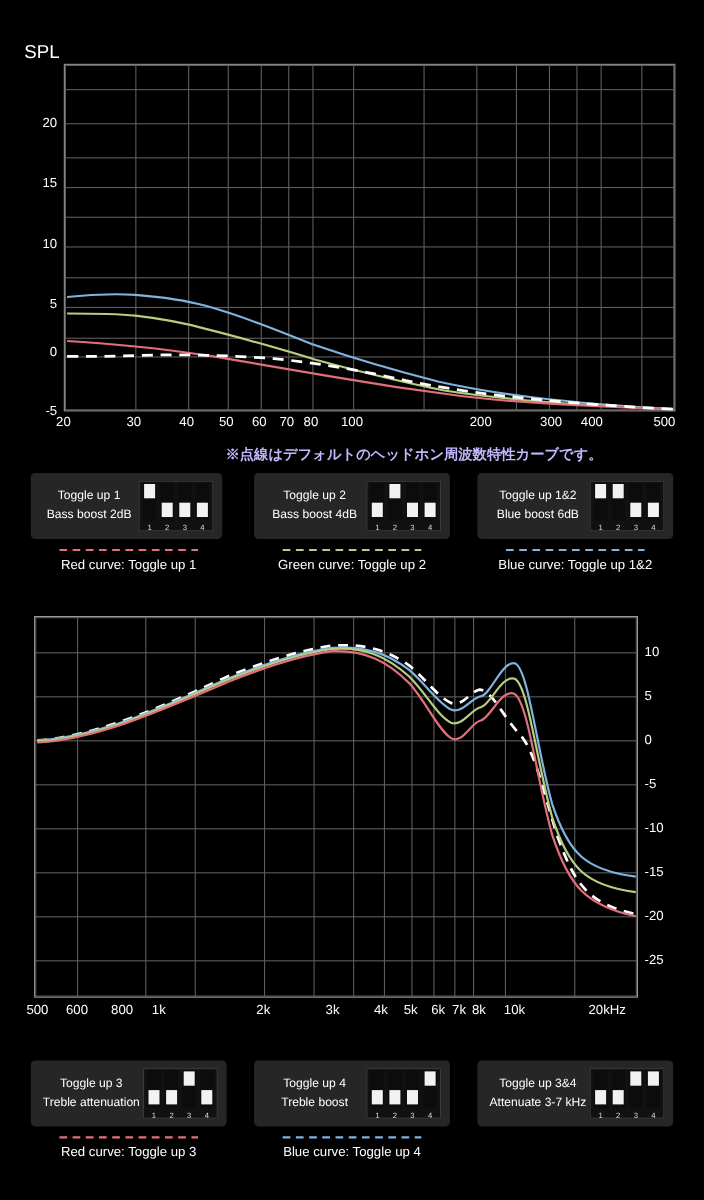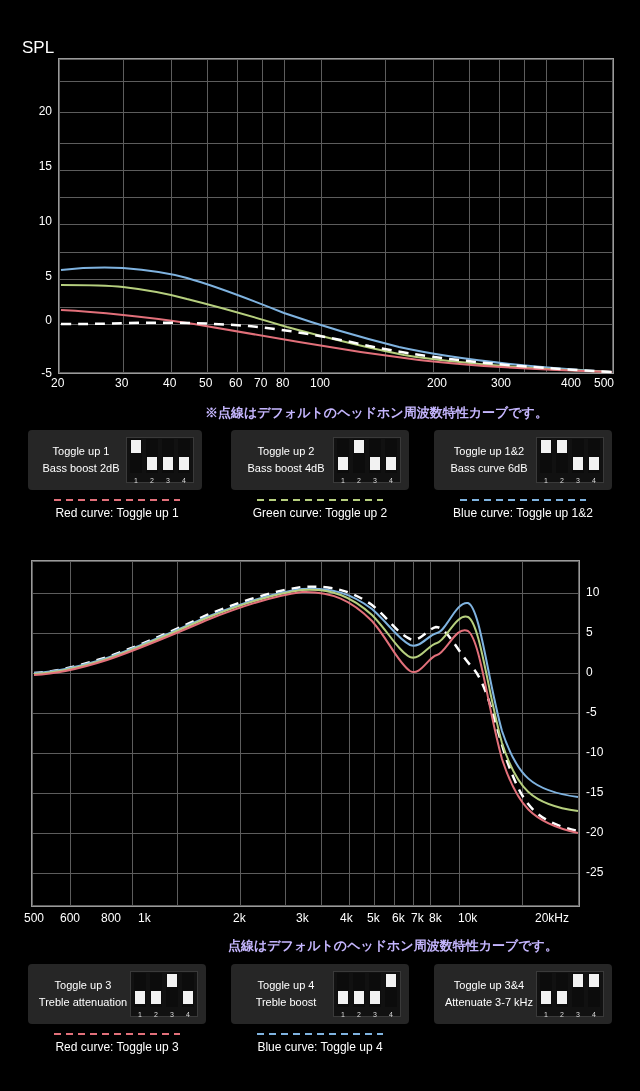--- a/index.html
+++ b/index.html
@@ -135,21 +135,21 @@
     <div class="axis-label" style="left:51px;top:376px;">20</div>
     <div class="axis-label" style="left:115px;top:376px;">30</div>
     <div class="axis-label" style="left:163px;top:376px;">40</div>
     <div class="axis-label" style="left:199px;top:376px;">50</div>
     <div class="axis-label" style="left:229px;top:376px;">60</div>
     <div class="axis-label" style="left:254px;top:376px;">70</div>
     <div class="axis-label" style="left:276px;top:376px;">80</div>
     <div class="axis-label" style="left:310px;top:376px;">100</div>
     <div class="axis-label" style="left:427px;top:376px;">200</div>
     <div class="axis-label" style="left:491px;top:376px;">300</div>
-    <div class="axis-label" style="left:561px;top:376px;">400</div>
+    <div class="axis-label" style="left:528px;top:376px;">400</div>
     <div class="axis-label" style="left:594px;top:376px;">500</div>
   </div>
 
   <div class="caption" style="left:205px;top:404px;">※点線はデフォルトのヘッドホン周波数特性カーブです。</div>
 
   <div class="card" style="left:28px;top:430px;width:174px;height:60px;">
     <div class="card-text">
       <span class="t1">Toggle up 1</span>
       <span class="t2">Bass boost 2dB</span>
     </div>
@@ -194,21 +194,21 @@
       <div class="dipsw down">
           <div class="knob"></div>
           <div class="num">4</div>
         </div>
     </div>
   </div>
 
   <div class="card" style="left:434px;top:430px;width:178px;height:60px;">
     <div class="card-text">
       <span class="t1">Toggle up 1&amp;2</span>
-      <span class="t2">Bass curve 6dB</span>
+      <span class="t2">Blue boost 6dB</span>
     </div>
     <div class="dipblock">
       <div class="dipsw">
           <div class="knob"></div>
           <div class="num">1</div>
         </div>
       <div class="dipsw">
           <div class="knob"></div>
           <div class="num">2</div>
         </div>
@@ -301,21 +301,20 @@
     <div class="axis-label" style="left:296px;top:911px;">3k</div>
     <div class="axis-label" style="left:340px;top:911px;">4k</div>
     <div class="axis-label" style="left:367px;top:911px;">5k</div>
     <div class="axis-label" style="left:392px;top:911px;">6k</div>
     <div class="axis-label" style="left:411px;top:911px;">7k</div>
     <div class="axis-label" style="left:429px;top:911px;">8k</div>
     <div class="axis-label" style="left:458px;top:911px;">10k</div>
     <div class="axis-label" style="left:535px;top:911px;">20kHz</div>
   </div>
 
-  <div class="caption" style="left:228px;top:937px;">点線はデフォルトのヘッドホン周波数特性カーブです。</div>
 
   <div class="card" style="left:28px;top:964px;width:178px;height:60px;">
     <div class="card-text">
       <span class="t1">Toggle up 3</span>
       <span class="t2">Treble attenuation</span>
     </div>
     <div class="dipblock">
       <div class="dipsw down">
           <div class="knob"></div>
           <div class="num">1</div>

